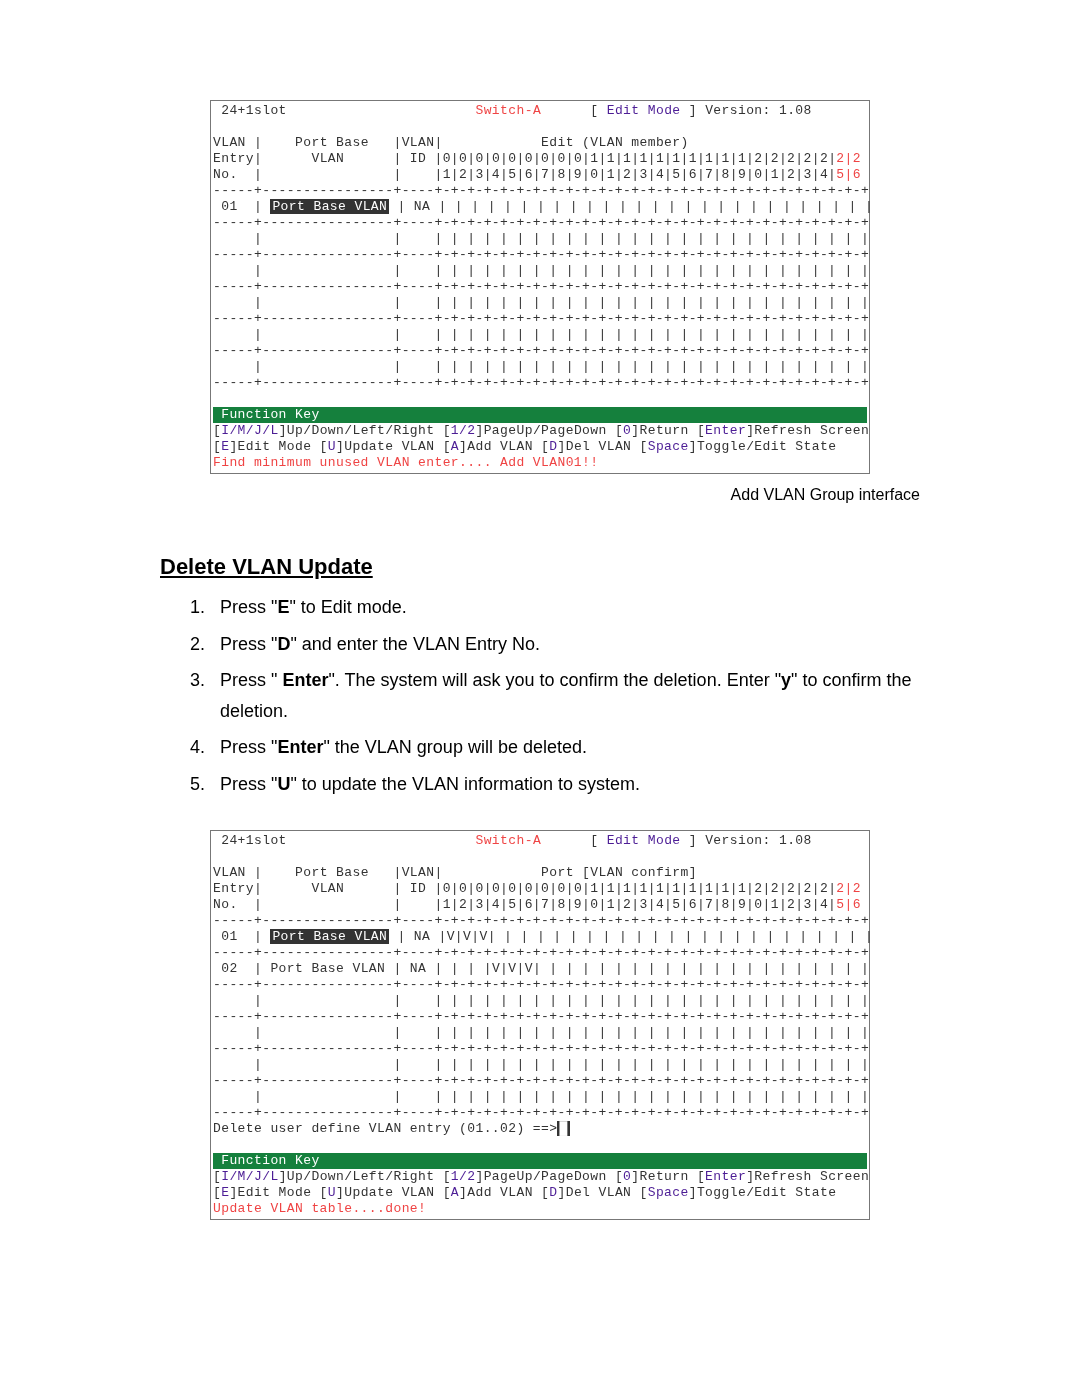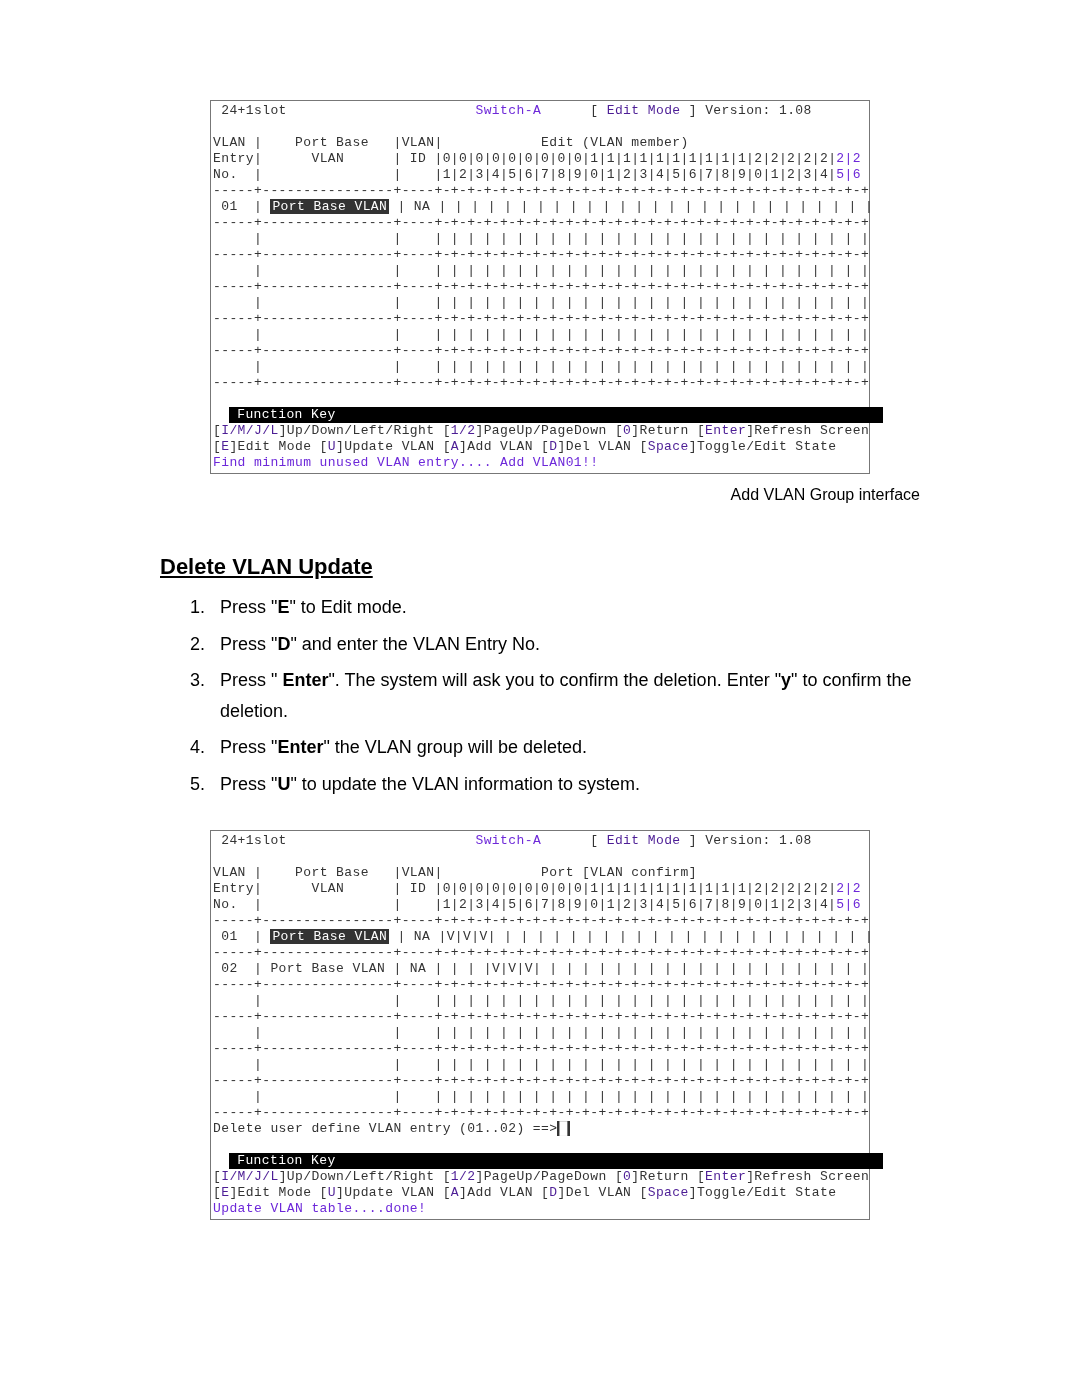--- a/index.html
+++ b/index.html
@@ -46,33 +46,32 @@
   ol.steps {
     font-size: 18px;
     line-height: 1.7;
     margin: 0 0 30px 30px;
     padding-left: 20px;
   }
   ol.steps li {
     padding-left: 10px;
     margin-bottom: 6px;
   }
-  .red { color: #6d28d9; }
+  .red { color: #ef4444; }
   .blue { color: #4c1d95; }
   .inverse {
     background: #333;
     color: #fff;
     padding: 0 2px;
   }
   .inverse-line {
-    background: #000000;
+    background: #15803d;
     color: #fff;
     display: inline-block;
     width: 100%;
-    margin-left: 16px;
   }
 </style>
 </head>
 <body>
 
 <div class="page">
 
   <div class="term-frame">
     <div class="term"> <span>24+1slot</span>                       <span class="red">Switch-A</span>      <span>[ </span><span class="blue">Edit Mode</span><span> ]</span> <span>Version: 1.08</span>
 
@@ -89,21 +88,21 @@
 <span>     |                </span><span>|    </span><span>| | | | | | | | | | | | | | | | | | | | | | | | | | |</span>
 <span>-----+----------------+----+-+-+-+-+-+-+-+-+-+-+-+-+-+-+-+-+-+-+-+-+-+-+-+-+-+-+</span>
 <span>     |                </span><span>|    </span><span>| | | | | | | | | | | | | | | | | | | | | | | | | | |</span>
 <span>-----+----------------+----+-+-+-+-+-+-+-+-+-+-+-+-+-+-+-+-+-+-+-+-+-+-+-+-+-+-+</span>
 <span>     |                </span><span>|    </span><span>| | | | | | | | | | | | | | | | | | | | | | | | | | |</span>
 <span>-----+----------------+----+-+-+-+-+-+-+-+-+-+-+-+-+-+-+-+-+-+-+-+-+-+-+-+-+-+-+</span>
 
 <span class="inverse-line"><span> Function Key </span>                                                                  </span>
 <span>[</span><span class="blue">I/M/J/L</span><span>]Up/Down/Left/Right [</span><span class="blue">1/2</span><span>]PageUp/PageDown [</span><span class="blue">0</span><span>]Return [</span><span class="blue">Enter</span><span>]Refresh Screen</span>
 <span>[</span><span class="blue">E</span><span>]Edit Mode [</span><span class="blue">U</span><span>]Update VLAN [</span><span class="blue">A</span><span>]Add VLAN [</span><span class="blue">D</span><span>]Del VLAN [</span><span class="blue">Space</span><span>]Toggle/Edit State</span>
-<span class="red">Find minimum unused VLAN entry.... Add VLAN01!!</span></div>
+<span class="red">Find minimum unused VLAN enter.... Add VLAN01!!</span></div>
   </div>
   <div class="fig-caption">Add VLAN Group interface</div>
 
   <h2 class="section">Delete VLAN Update</h2>
 
   <ol class="steps">
     <li>
       <span>Press "</span><b>E</b><span>" to Edit mode.</span>
     </li>
     <li>

